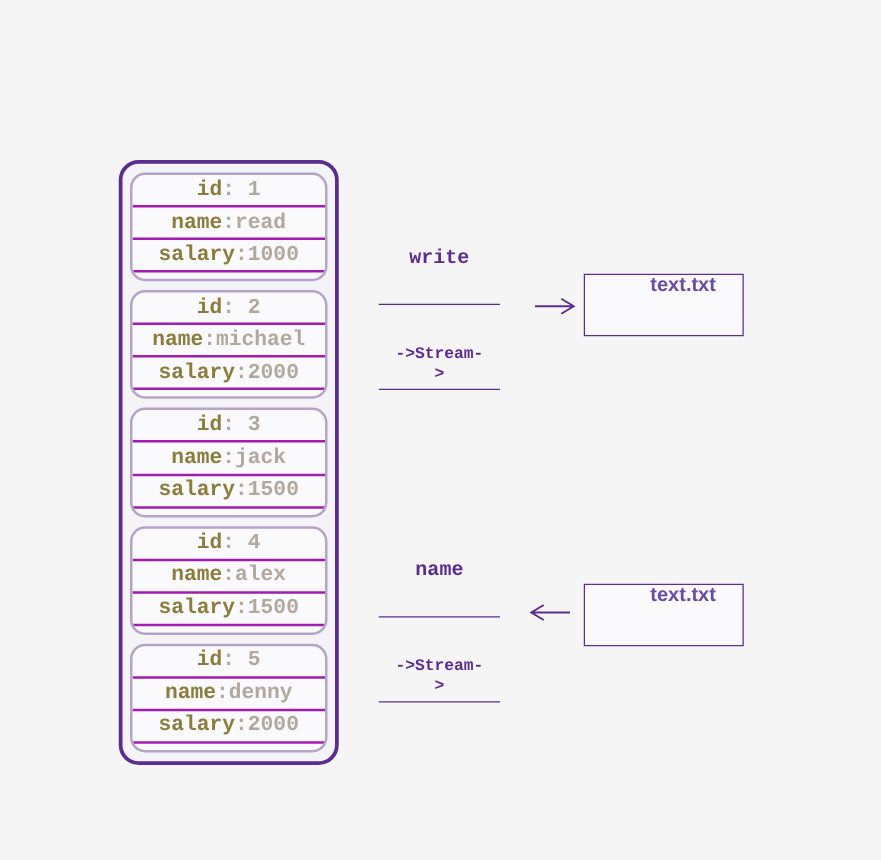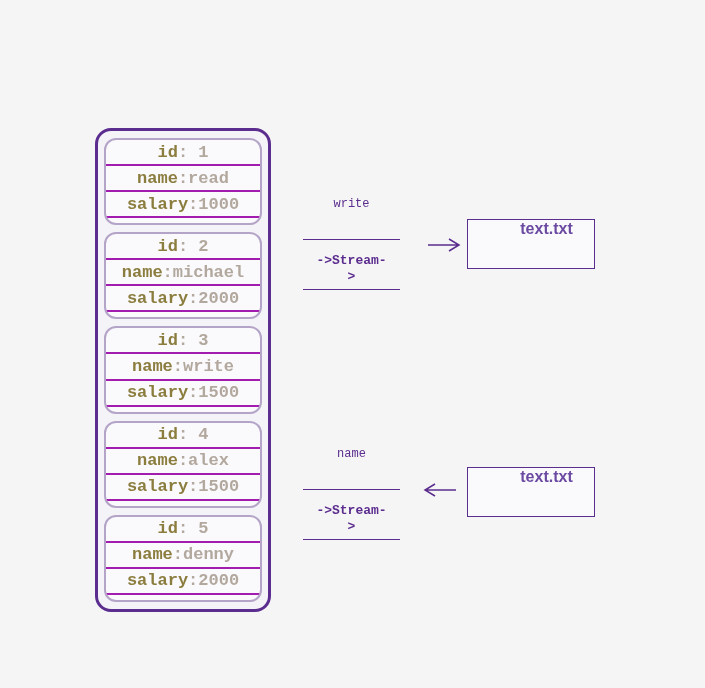--- a/index.html
+++ b/index.html
@@ -88,29 +88,29 @@
   
   .stream {
     position: absolute;
     left: 303px;
     width: 97px;
     text-align: center;
   }
   .stream-write { top: 197px; }
   .stream-read  { top: 447px; }
   .stream .stream-label {
-    font-size: 12px;
-    font-weight: normal;
+    font-size: 16px;
+    font-weight: bold;
     color: #5b2d8e;
     margin-bottom: 11px;
   }
   .stream .stream-box {
     border-top: 1.5px solid #5b2d8e;
     border-bottom: 1.5px solid #5b2d8e;
-    padding: 13px 0 3px 0;
+    padding: 31px 0 3px 0;
     margin-top: 28px;
   }
   .stream .stream-text {
     width: 74px;
     margin: 0 auto;
     word-break: break-all;
     font-size: 13px;
     font-weight: bold;
     color: #5b2d8e;
     line-height: 1.25;
@@ -161,21 +161,21 @@
     </div>
 
     <div class="card">
       <div class="row"><span class="lbl">id</span><span class="val">: 2</span></div>
       <div class="row"><span class="lbl">name</span><span class="val">:michael</span></div>
       <div class="row"><span class="lbl">salary</span><span class="val">:2000</span></div>
     </div>
 
     <div class="card">
       <div class="row"><span class="lbl">id</span><span class="val">: 3</span></div>
-      <div class="row"><span class="lbl">name</span><span class="val">:write</span></div>
+      <div class="row"><span class="lbl">name</span><span class="val">:jack</span></div>
       <div class="row"><span class="lbl">salary</span><span class="val">:1500</span></div>
     </div>
 
     <div class="card">
       <div class="row"><span class="lbl">id</span><span class="val">: 4</span></div>
       <div class="row"><span class="lbl">name</span><span class="val">:alex</span></div>
       <div class="row"><span class="lbl">salary</span><span class="val">:1500</span></div>
     </div>
 
     <div class="card">

